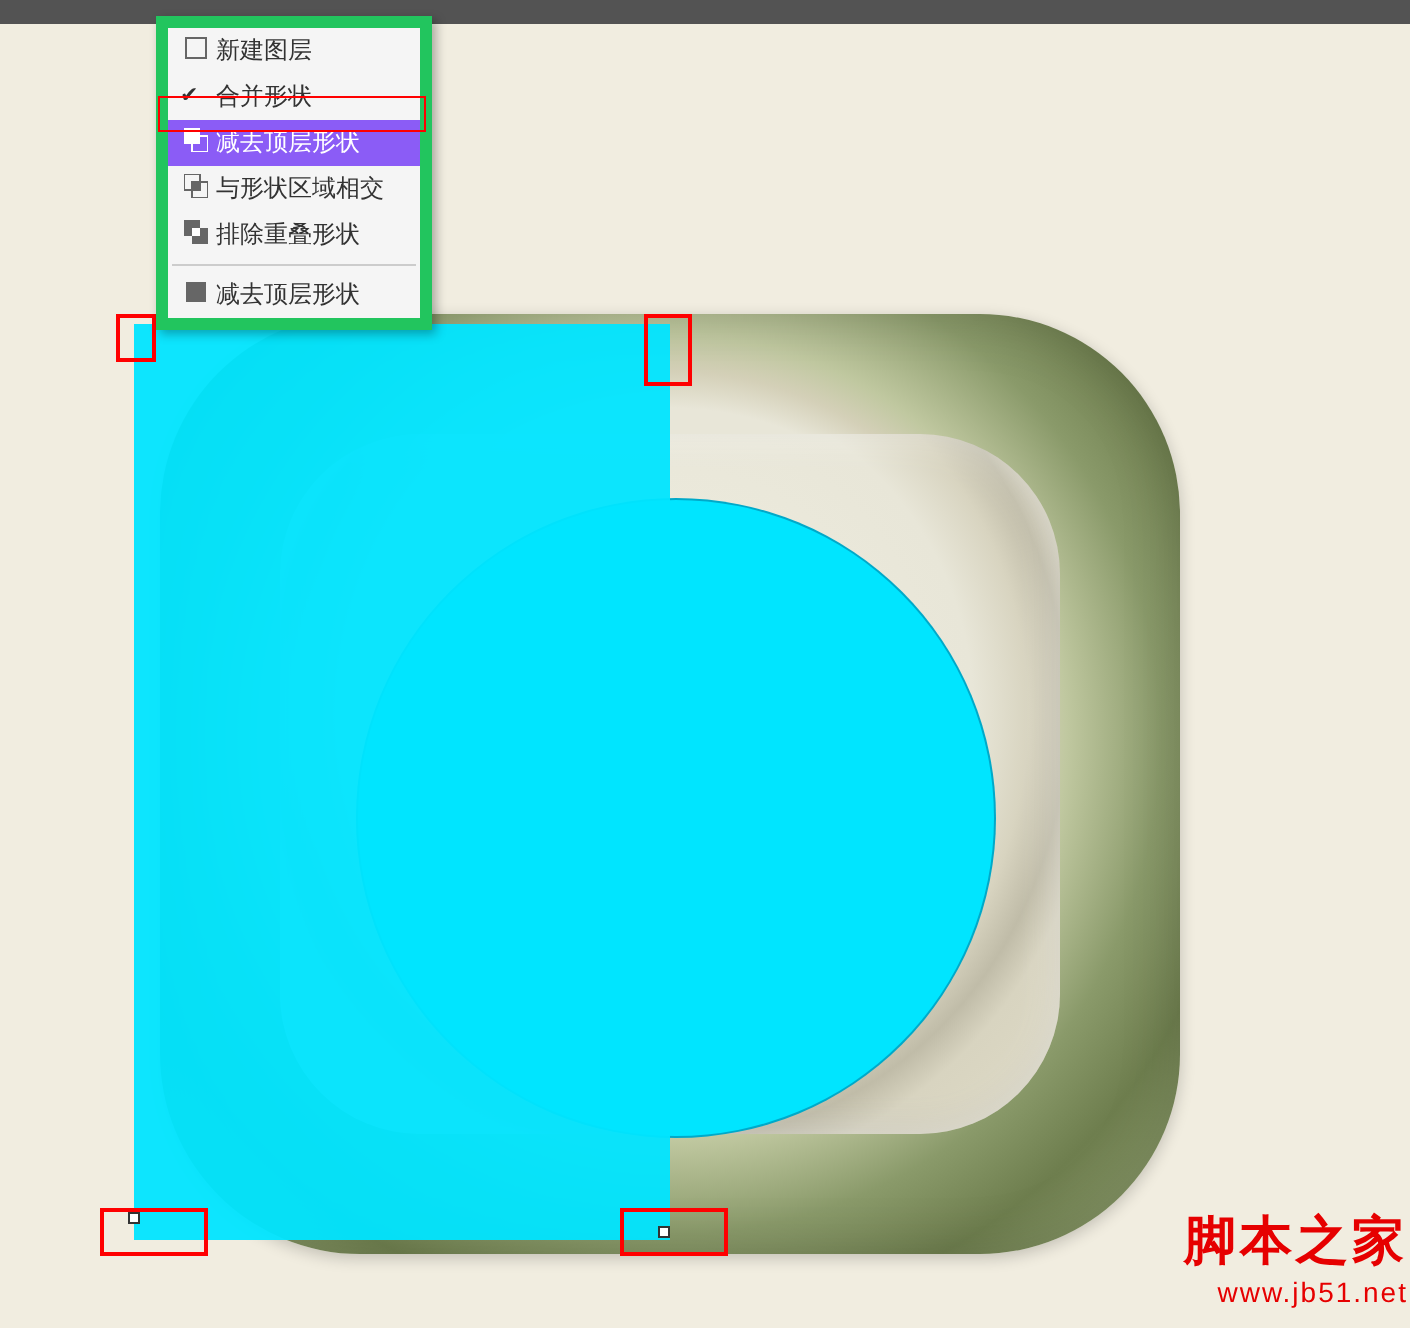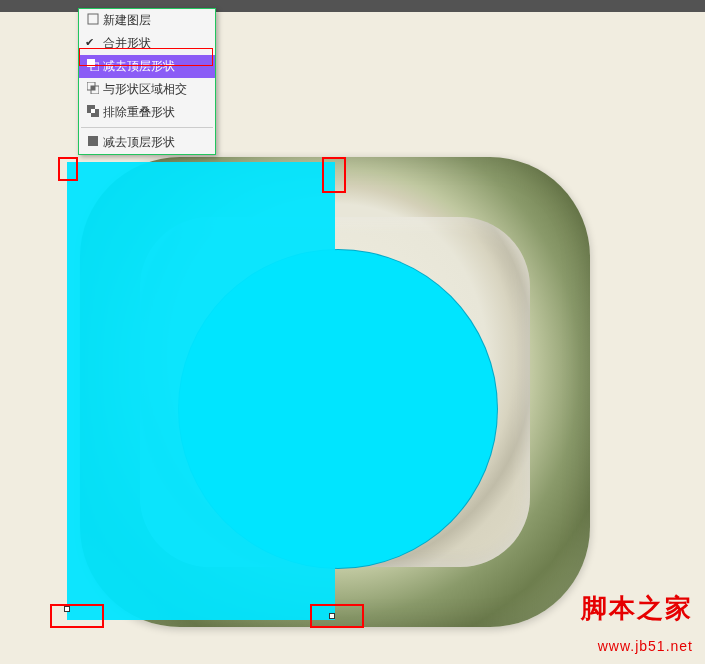--- a/index.html
+++ b/index.html
@@ -1,40 +1,40 @@
 <!DOCTYPE html>
 <html><head>
 <meta charset="utf-8">
 <style>
 * { margin: 0; padding: 0; box-sizing: border-box; }
 body { width: 705px; height: 664px; font-family: "Microsoft YaHei", sans-serif; overflow: hidden; background: #f1ede0; position: relative; }
 .toolbar { position: absolute; top: 0; left: 0; right: 0; height: 12px; background: #535353; z-index: 1; }
-.dropdown { position: absolute; top: 8px; left: 78px; width: 138px; background: #f5f5f5; border: 1px solid #22c55e; box-shadow: 2px 2px 5px rgba(0,0,0,0.3); z-index: 10; font-size: 12px; }
+.dropdown { position: absolute; top: 8px; left: 78px; width: 138px; background: #f5f5f5; border: 6px solid #22c55e; box-shadow: 2px 2px 5px rgba(0,0,0,0.3); z-index: 10; font-size: 12px; }
 .menu-item { padding: 3px 6px 3px 24px; position: relative; color: #333; cursor: pointer; white-space: nowrap; }
 .menu-item.highlighted { background: #8b5cf6; color: #fff; }
 .check { position: absolute; left: 6px; top: 4px; font-size: 11px; color: #333; }
 .mi-icon { position: absolute; left: 8px; top: 4px; width: 12px; height: 12px; }
 .mi-icon svg { width: 12px; height: 12px; display: block; }
 .separator { height: 1px; background: #ccc; margin: 3px 2px; }
 .canvas { position: absolute; top: 12px; left: 0; right: 0; bottom: 0; background: #f1ede0; }
 .plate { position: absolute; left: 80px; top: 145px; width: 510px; height: 470px; border-radius: 100px; background: radial-gradient(ellipse at 50% 45%, #e8e6d8 0%, #e8e6d8 45%, #d4d0b8 50%, #c0c8a0 55%, #8a9a6a 68%, #6e7e4e 80%, #8a9a6a 92%, #9aa87a 100%); box-shadow: inset 0 0 30px rgba(0,0,0,0.15), 0 2px 8px rgba(0,0,0,0.2); }
 .plate-inner { position: absolute; left: 140px; top: 205px; width: 390px; height: 350px; border-radius: 70px; background: radial-gradient(ellipse at 50% 40%, #f0eee0 0%, #e8e6d8 55%, #d8d4c0 65%, #c0bca8 72%, #d8d4c0 78%, #e0dcc8 100%); box-shadow: inset 0 0 20px rgba(255,255,255,0.5), inset 0 -5px 15px rgba(0,0,0,0.1); }
 .cyan-rect { position: absolute; left: 67px; top: 150px; width: 268px; height: 458px; background: #00e5ff; opacity: 0.95; }
 .circle { position: absolute; left: 178px; top: 237px; width: 320px; height: 320px; border-radius: 50%; background: #00e5ff; border: 1px solid rgba(0,80,120,0.4); }
 .redbox { position: absolute; border: 2px solid #ff0000; background: transparent; }
 .rb1 { left: 58px; top: 145px; width: 20px; height: 24px; }
 .rb2 { left: 322px; top: 145px; width: 24px; height: 36px; }
 .rb3 { left: 50px; top: 592px; width: 54px; height: 24px; }
 .rb4 { left: 310px; top: 592px; width: 54px; height: 24px; }
 .anchor { position: absolute; width: 6px; height: 6px; background: #fff; border: 1px solid #333; }
 .a1 { left: 64px; top: 594px; }
 .a2 { left: 329px; top: 601px; }
-.watermark { position: absolute; right: 12px; bottom: 10px; text-align: right; z-index: 50; }
+.watermark { position: absolute; right: 1px; bottom: 10px; text-align: right; z-index: 50; }
 .wm1 { font-size: 26px; font-weight: bold; color: #e60000; font-family: "KaiTi","STKaiti",serif; letter-spacing: 2px; }
-.wm2 { font-size: 14px; color: #e60000; letter-spacing: 1px; margin-top: 12px; }
+.wm2 { font-size: 14px; color: #e60000; letter-spacing: 1px; margin-top: 0; }
 .hl-box { position: absolute; left: 79px; top: 48px; width: 134px; height: 18px; border: 1px solid #ff0000; z-index: 11; }
 </style>
 </head>
 <body>
 
 <div class="toolbar"></div>
 
 <div class="dropdown">
   <div class="menu-item">
     <span class="mi-icon">

